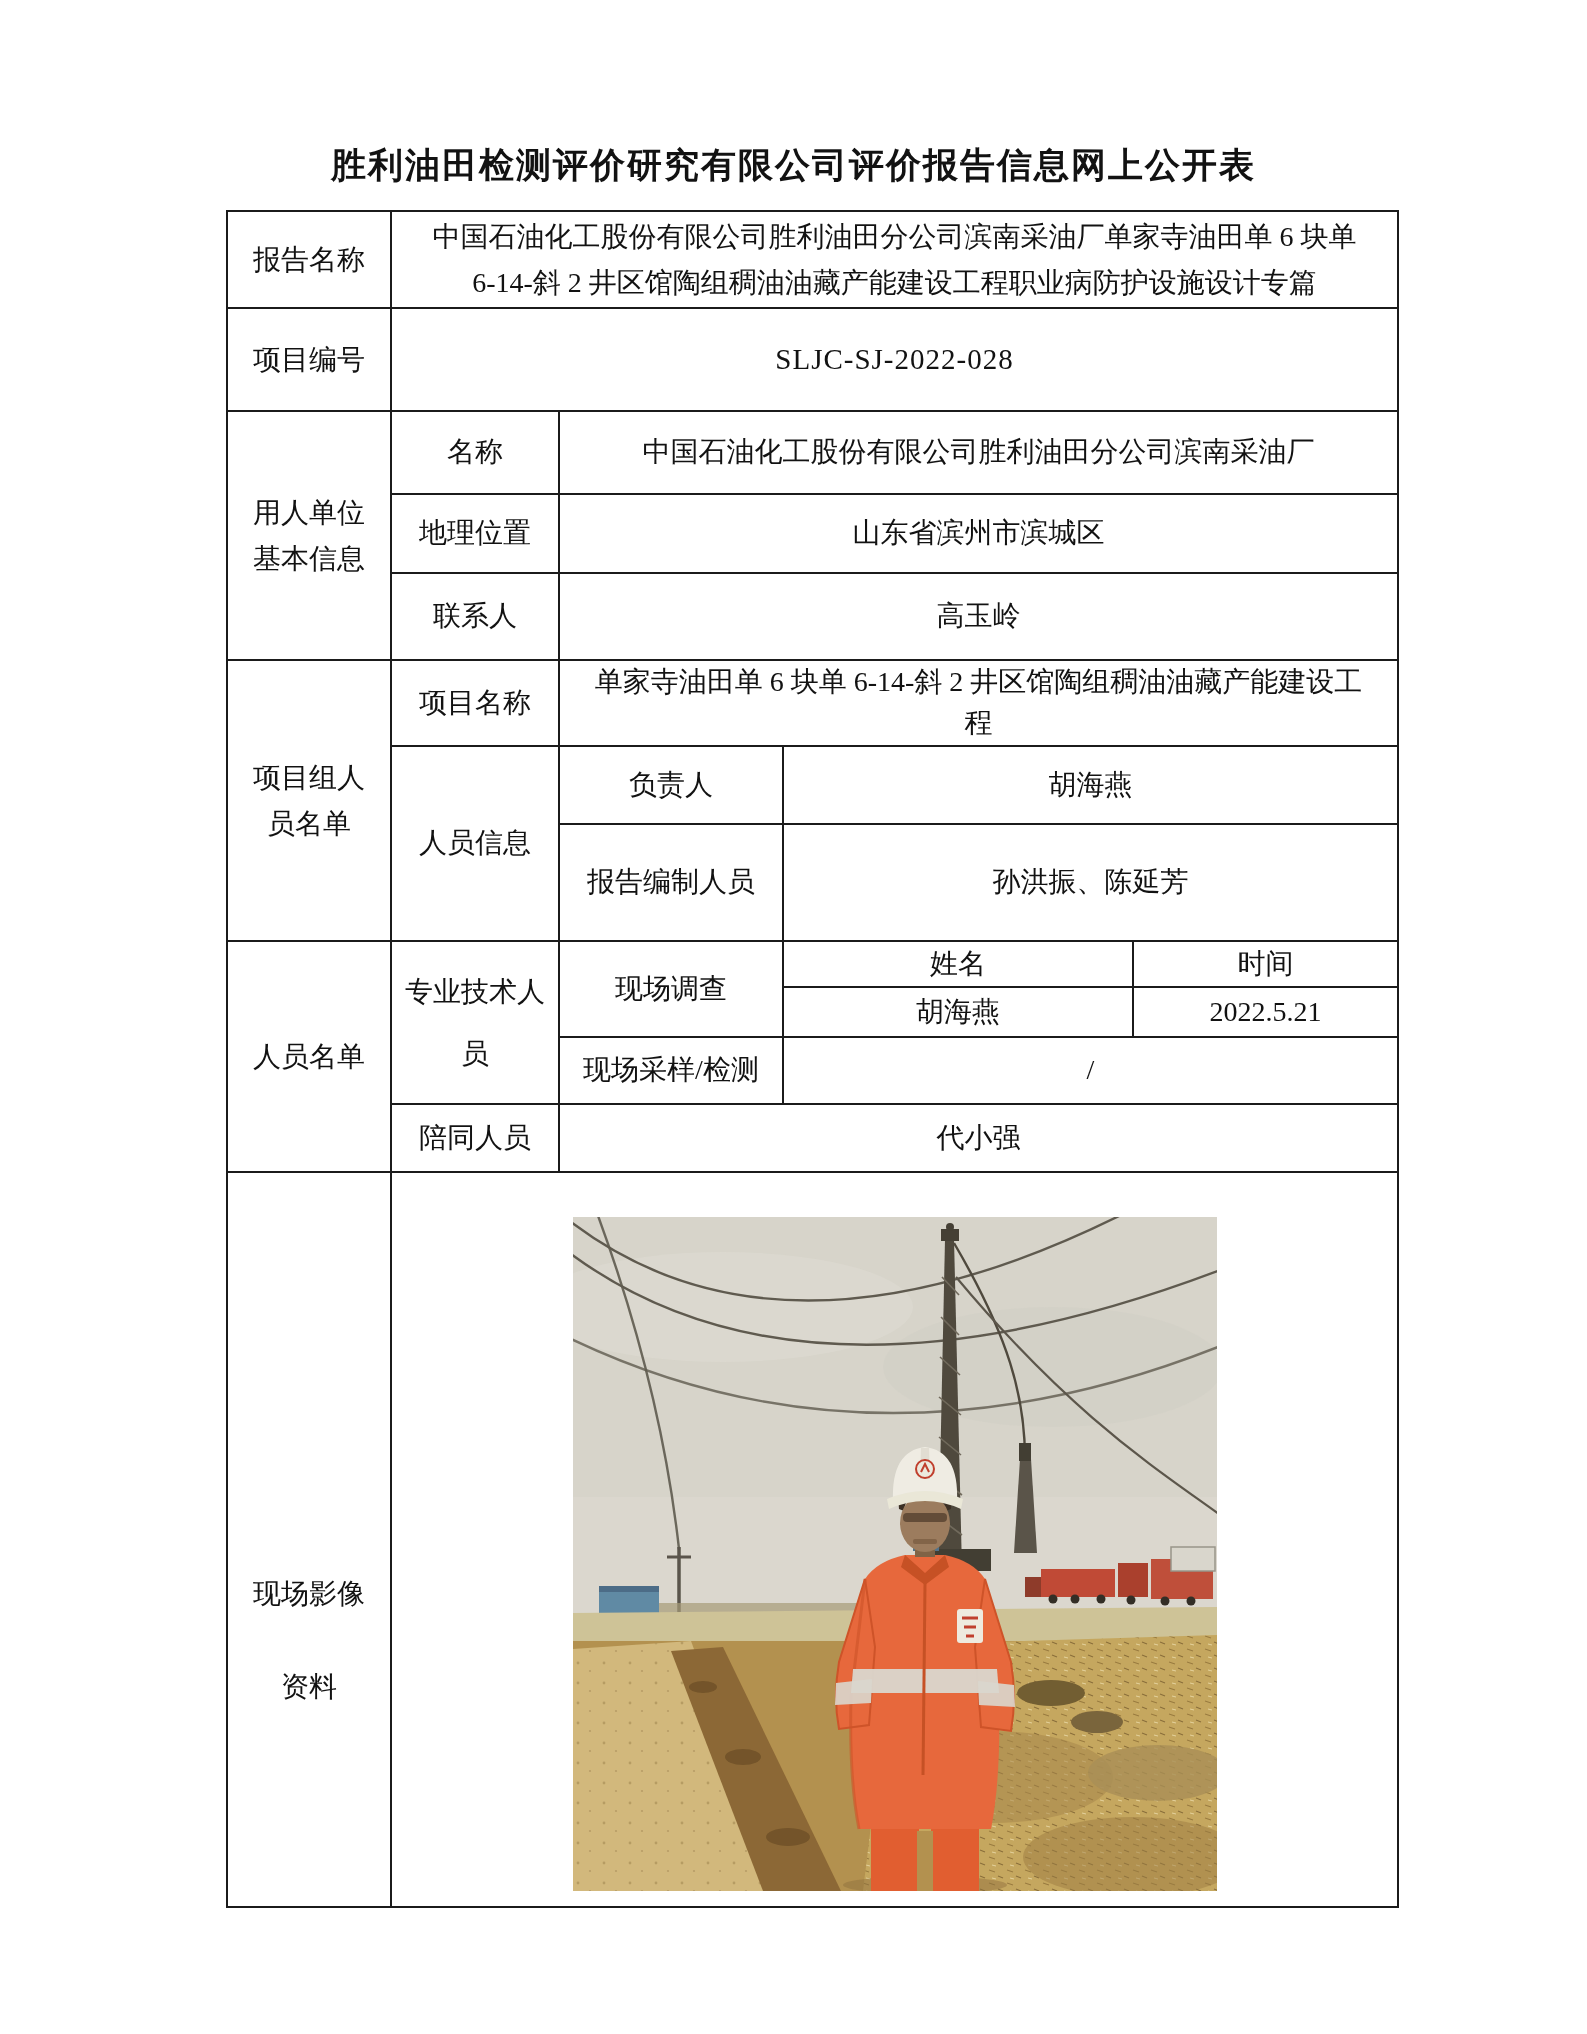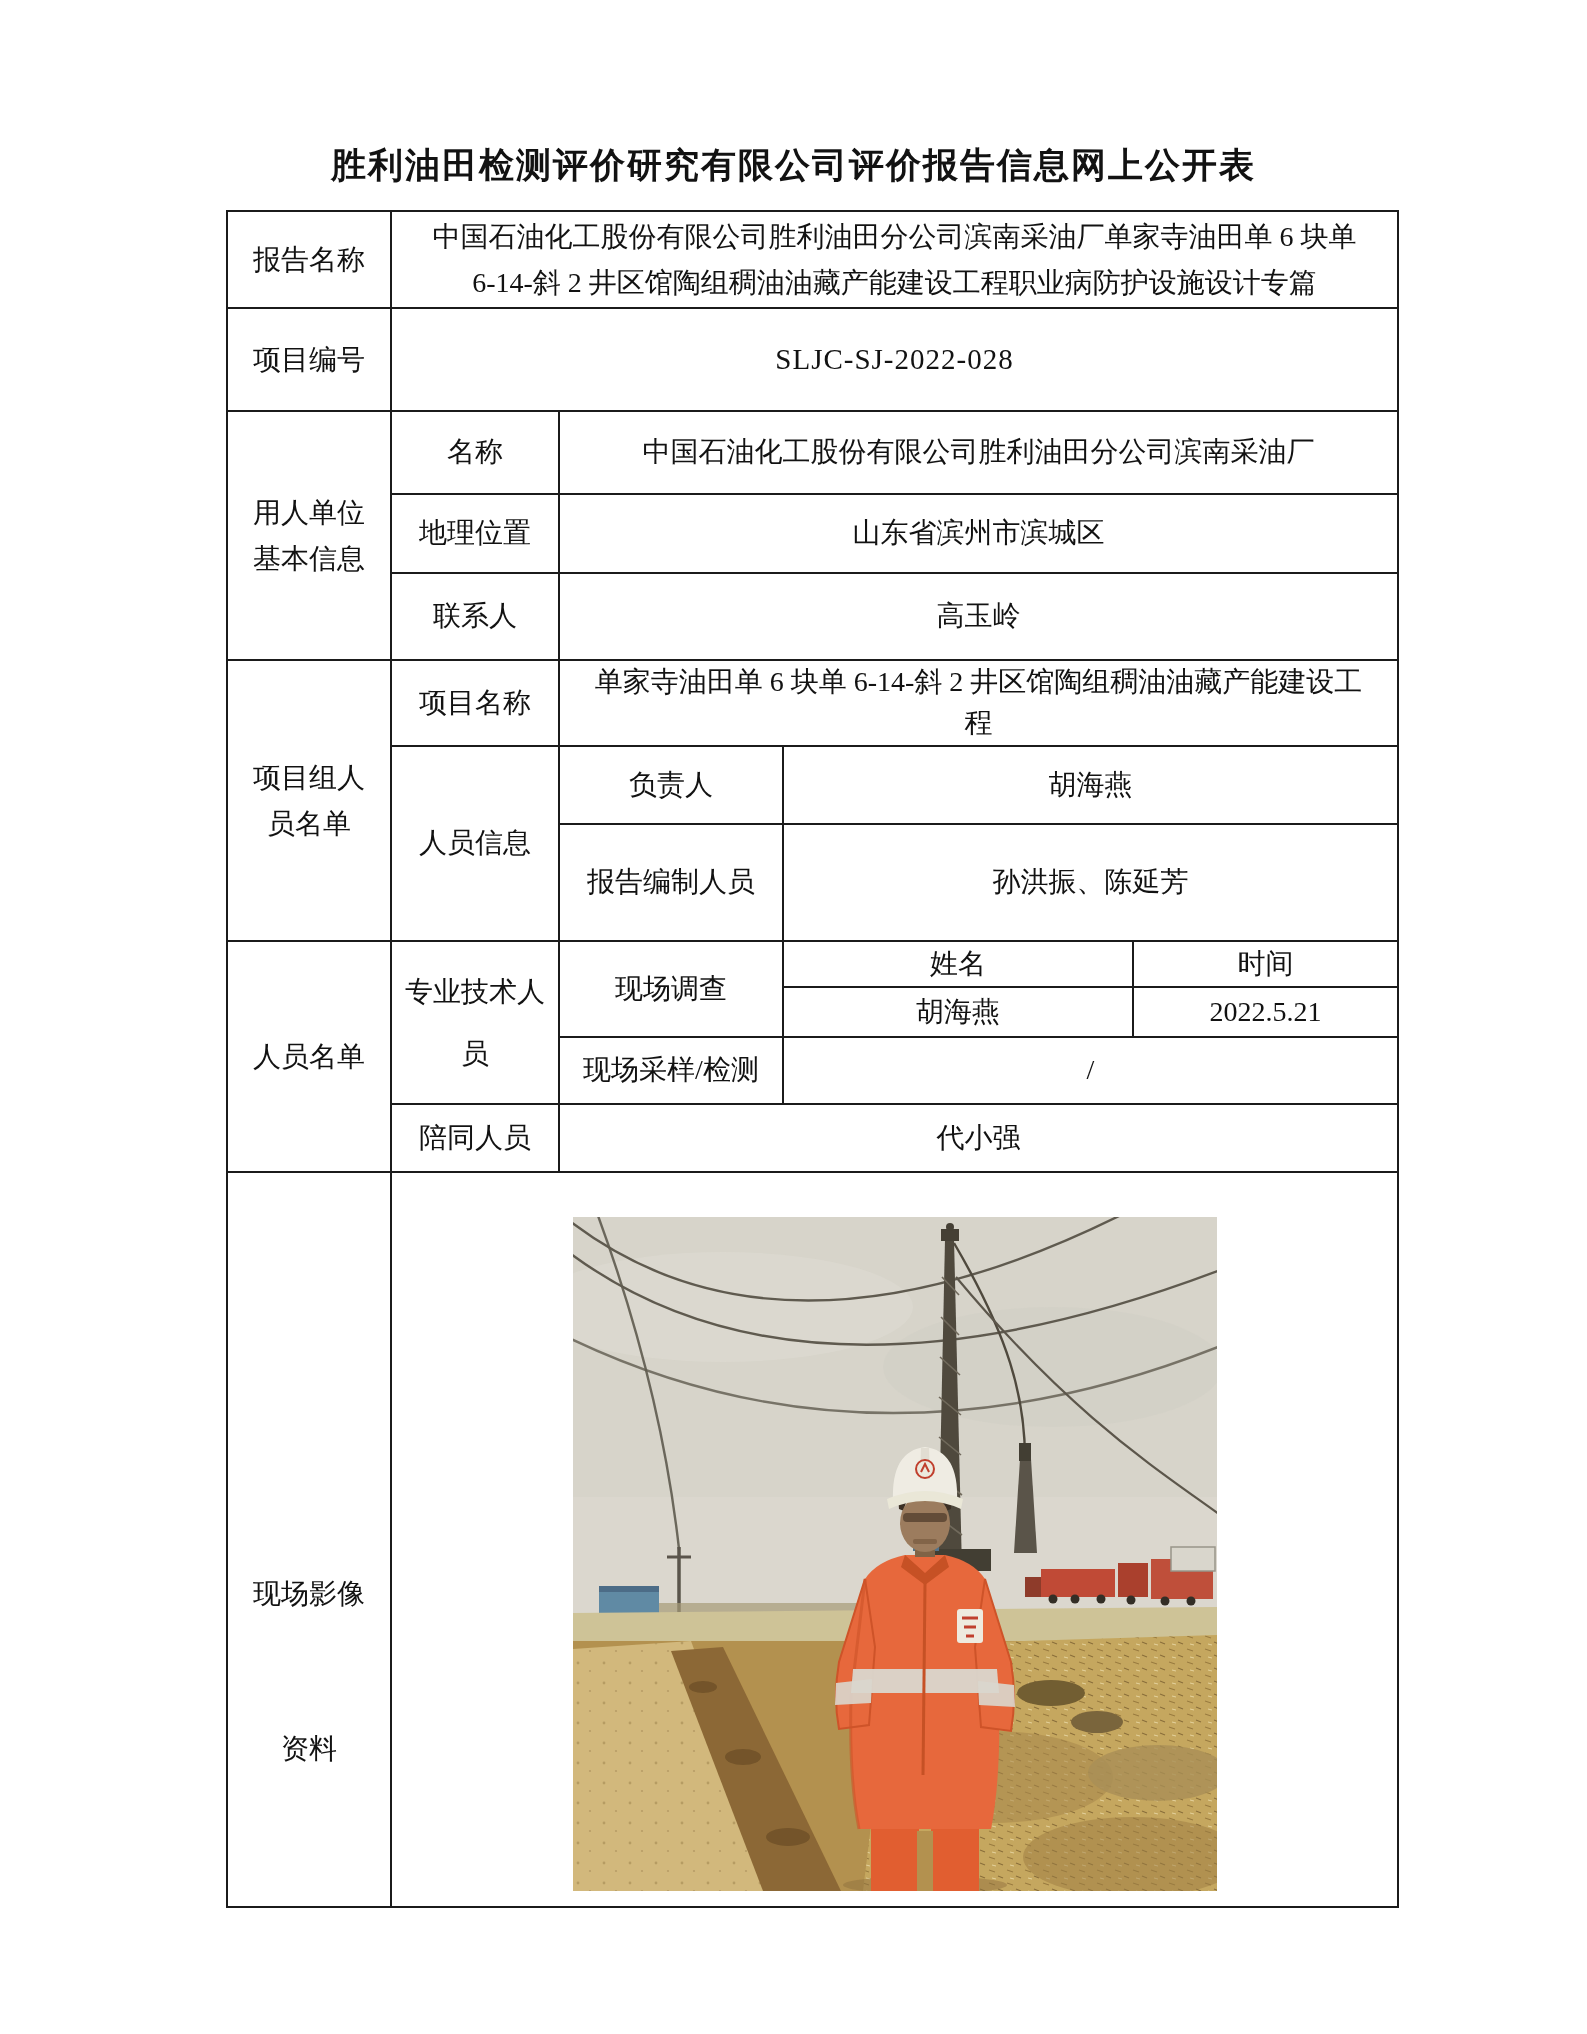--- a/index.html
+++ b/index.html
@@ -27,21 +27,21 @@
   td.lbl2{padding:0 4px;}
   td.tall-gap{line-height:2.2;}
   td.val-left{padding:0 24px;}
   .vline{display:block;line-height:46px;}
   td.num{font-size:29px;letter-spacing:1px;}
   td.photo-cell{vertical-align:top;padding:0;}
   .photo-wrap{width:100%;display:flex;justify-content:center;}
   svg.photo{margin-top:44px;display:block;}
   td.media-lbl{vertical-align:top;}
   .media-inner{display:flex;flex-direction:column;align-items:center;padding-top:398px;}
-  .media-inner .l2{margin-top:110px;}
+  .media-inner .l2{margin-top:48px;}
   
   .sky{fill:var(--sky);}
   .jacket{fill:var(--jacket);}
   .stripe{fill:var(--stripe);}
   .helmet{fill:var(--helmet);}
   .wire{fill:none;stroke:var(--wire);stroke-width:2.4px;}
 </style>
 </head>
 <body>
 

